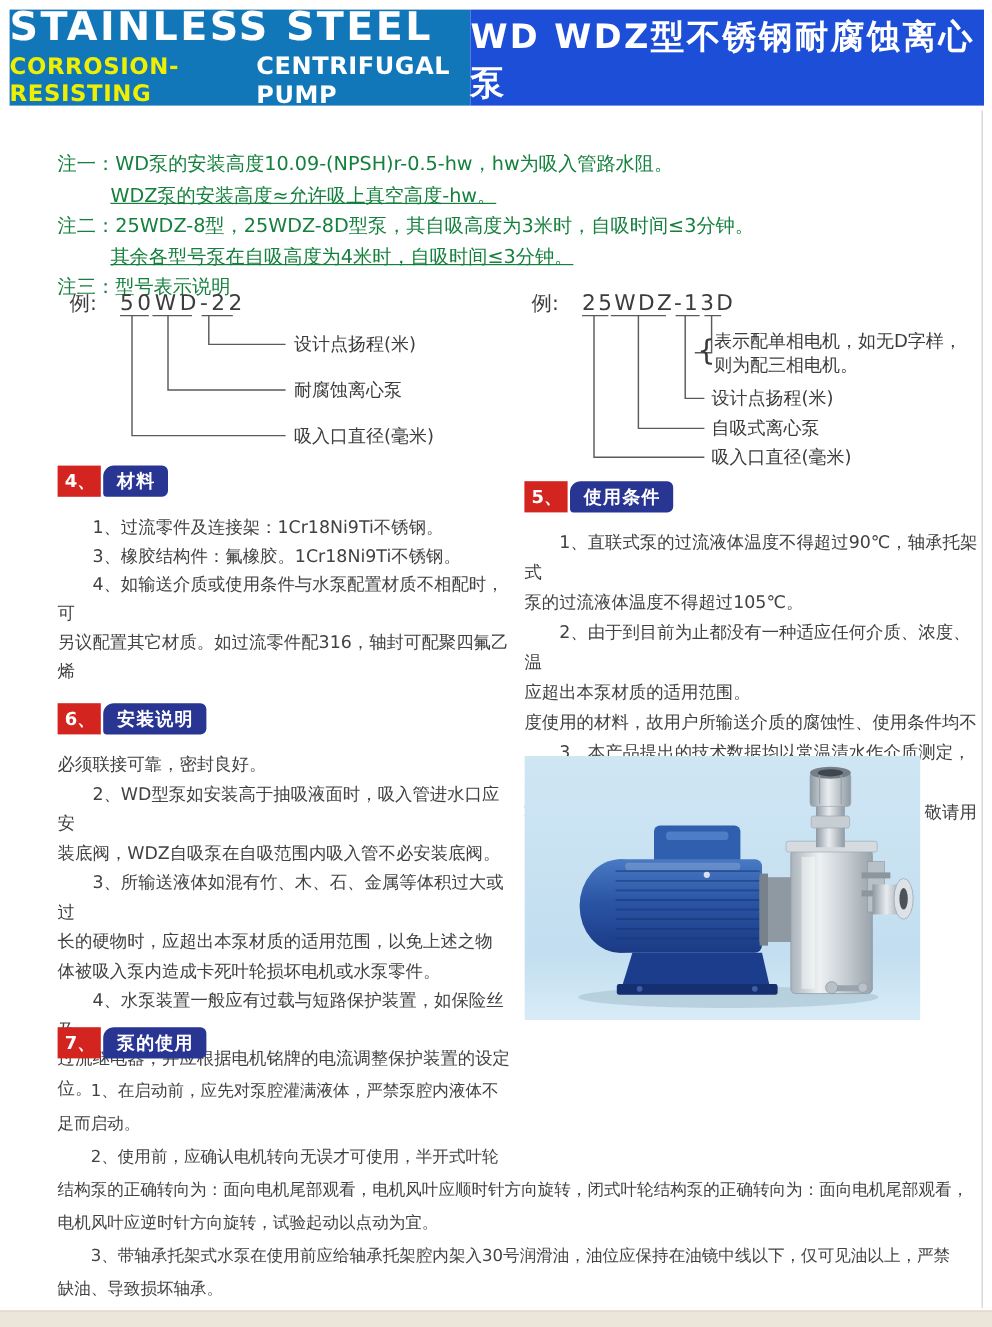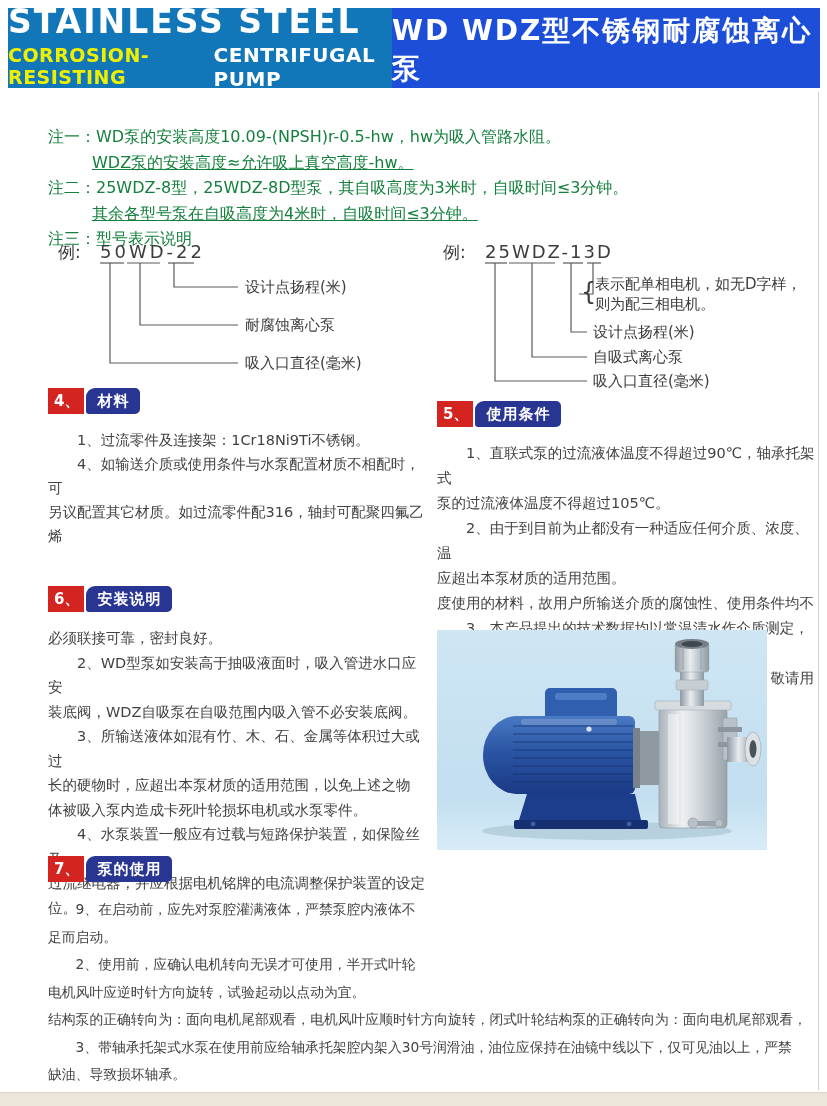--- a/index.html
+++ b/index.html
@@ -108,20 +108,21 @@
   </svg>
 </div>
 
 <div class="sec s4" style="left:48px;top:388px;width:380px;">
   <div class="badge">
     <span class="badge-num">4、</span>
     <span class="badge-title">材料</span>
   </div>
   <div class="sec-body">
     <div class="ln ind">1、过流零件及连接架：1Cr18Ni9Ti不锈钢。</div>
+    <div class="ln ind">3、橡胶结构件：氟橡胶。1Cr18Ni9Ti不锈钢。</div>
     <div class="ln ind">4、如输送介质或使用条件与水泵配置材质不相配时，可</div>
     <div class="ln">另议配置其它材质。如过流零件配316，轴封可配聚四氟乙烯</div>
   </div>
 </div>
 
 <div class="sec s5" style="left:437px;top:401px;width:378px;">
   <div class="badge">
     <span class="badge-num">5、</span>
     <span class="badge-title">使用条件</span>
   </div>
@@ -243,25 +244,25 @@
     </g>
   </svg>
 </div>
 
 <div class="sec s7" style="left:48px;top:856px;width:766px;">
   <div class="badge">
     <span class="badge-num">7、</span>
     <span class="badge-title">泵的使用</span>
   </div>
   <div class="sec-body">
-    <div class="ln ind">9、在启动前，应先对泵腔灌满液体，严禁泵腔内液体不</div>
+    <div class="ln ind">1、在启动前，应先对泵腔灌满液体，严禁泵腔内液体不</div>
     <div class="ln">足而启动。</div>
     <div class="ln ind">2、使用前，应确认电机转向无误才可使用，半开式叶轮</div>
+    <div class="ln">结构泵的正确转向为：面向电机尾部观看，电机风叶应顺时针方向旋转，闭式叶轮结构泵的正确转向为：面向电机尾部观看，</div>
     <div class="ln">电机风叶应逆时针方向旋转，试验起动以点动为宜。</div>
-    <div class="ln">结构泵的正确转向为：面向电机尾部观看，电机风叶应顺时针方向旋转，闭式叶轮结构泵的正确转向为：面向电机尾部观看，</div>
     <div class="ln ind">3、带轴承托架式水泵在使用前应给轴承托架腔内架入30号润滑油，油位应保持在油镜中线以下，仅可见油以上，严禁</div>
     <div class="ln">缺油、导致损坏轴承。</div>
     <div class="ln ind">4、应注意检查轴封情况，如发现泄漏严重，应停机修复，避免液体渗入电机内腔损坏电机。</div>
   </div>
 </div>
 
 <div class="right-rule"></div>
 <div class="bottom-strip"></div>
 
 </body></html>

